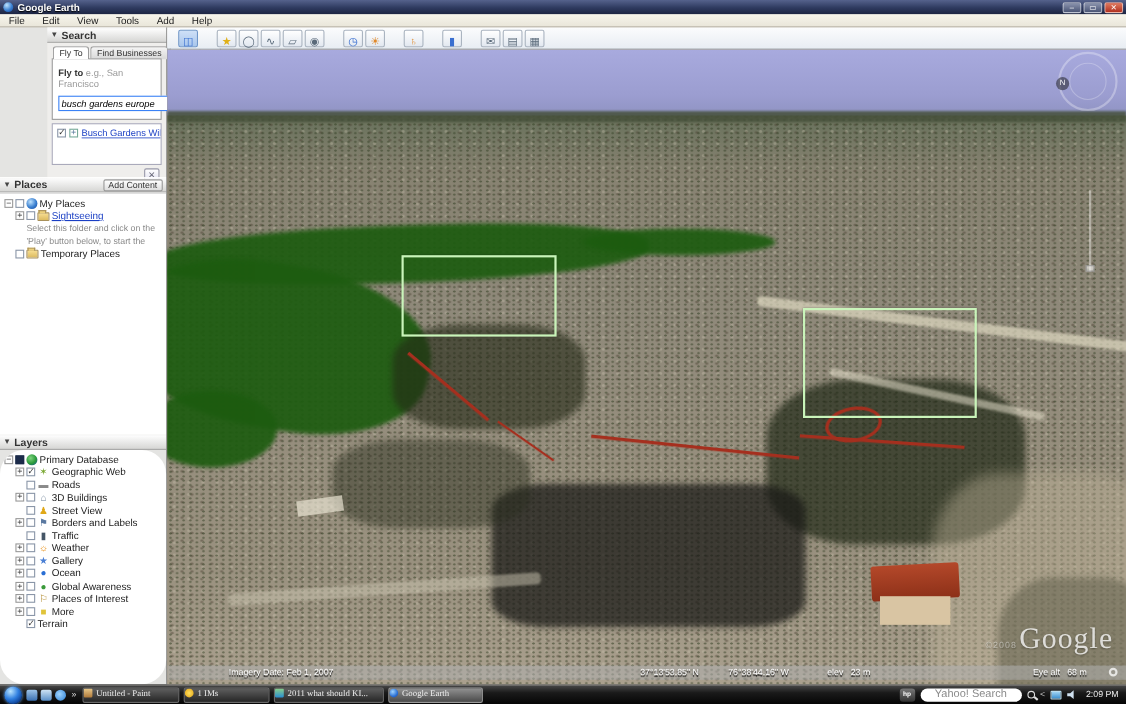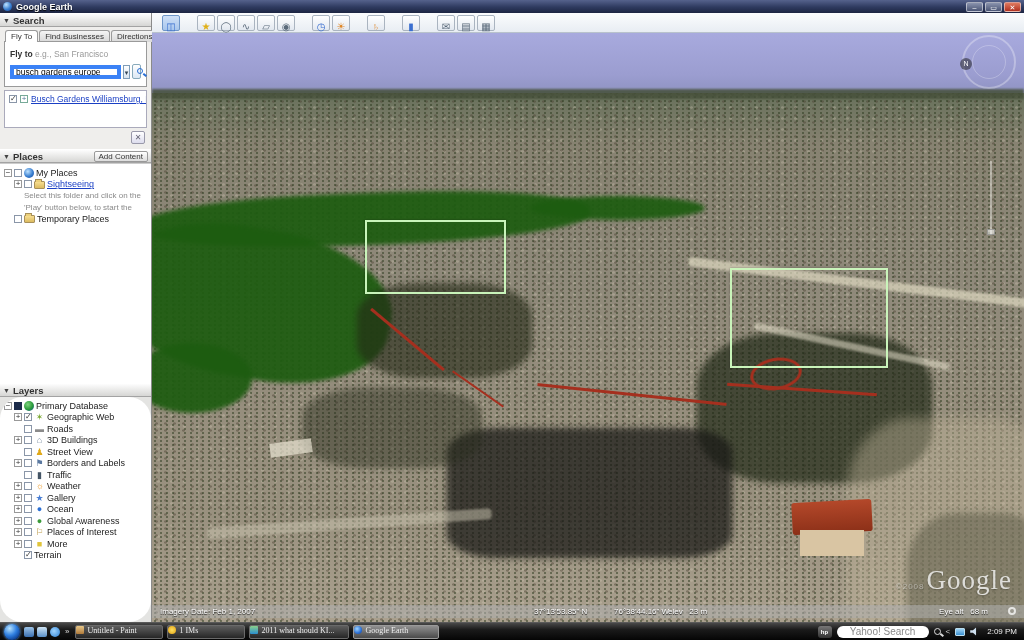--- a/index.html
+++ b/index.html
@@ -17,37 +17,37 @@
   .menubar { height:12px; background:linear-gradient(#f7f5ec,#e9e6da); display:flex; align-items:center; border-bottom:1px solid #b8b4a6; }
   .menu-item { font-size:9px; color:#222; padding:0 8px; height:12px; line-height:12px; }
 
   
   .content { flex:1; display:flex; min-height:0; }
   .sidebar { width:152px; background:#e4e4e2; border-right:1px solid #8a8a8a; display:flex; flex-direction:column; font-size:9px; }
   .main { flex:1; display:flex; flex-direction:column; min-width:0; }
 
   
   .panel { display:flex; flex-direction:column; min-height:0; }
-  .search-panel { height:136px; }
+  .search-panel { height:136px;padding-left:43px; }
   .places-panel { height:234px; }
   .layers-panel { flex:1; }
   .phead { height:14px; flex:none; display:flex; align-items:center; background:linear-gradient(#fdfdfd,#d6d6d4); border-top:1px solid #fff; border-bottom:1px solid #a3a3a3; padding:0 3px; }
   .parrow { font-size:7px; color:#444; margin-right:3px; }
   .ptitle { font-size:9.5px; color:#333; font-weight:bold; flex:1; }
   .addcontent { font-size:8px; color:#333; background:linear-gradient(#fff,#ddd); border:1px solid #999; border-radius:2px; padding:0 4px; height:11px; line-height:10px; }
 
   .search-body { flex:1; background:#efeeec; padding:3px 4px 0; display:flex; flex-direction:column; }
   .tabs { display:flex; gap:1px; padding-left:1px; }
   .tab { font-size:8px; color:#333; padding:1px 5px; background:linear-gradient(#f4f4f4,#d8d8d8); border:1px solid #9a9a9a; border-bottom:none; border-radius:3px 3px 0 0; white-space:nowrap; }
   .tab.active { background:#fff; position:relative; z-index:2; }
   .tab-panel { background:#fff; border:1px solid #9a9a9a; margin-top:-1px; padding:7px 5px 7px; }
   .hint { font-size:8.5px; color:#333; margin-bottom:5px; }
   .hint .dim { color:#999;text-align:right; }
   .inputrow { display:flex; align-items:center; gap:2px; }
-  .flyto-input { width:111px; height:14px; font-size:8.5px; font-family:"Liberation Sans",sans-serif; border:4px solid #3b82f6; padding:0 2px; }
+  .flyto-input { width:111px; height:14px; font-size:8.5px; font-family:"Liberation Sans",sans-serif; border:1px solid #3b82f6; padding:0 2px;font-style:italic; }
   .dropbtn { width:13px; height:14px; border:1px solid #7f9db9; background:linear-gradient(#fefefe,#d8e4f0); font-size:7px; text-align:center; line-height:13px; color:#345; }
   .magbtn { width:18px; height:15px; border:1px solid #8ab; background:linear-gradient(#fff,#dce8f4); border-radius:2px; position:relative; }
   .mag { position:absolute; left:4px; top:3px; width:6px; height:6px; border:1.5px solid #2a6fd4; border-radius:50%; }
   .mag::after { content:""; position:absolute; left:5px; top:5px; width:4px; height:1.5px; background:#2a6fd4; transform:rotate(40deg); }
   .results { margin-top:3px; background:#fff; border:1px solid #aab; height:38px; padding:3px 0 0 4px; overflow:hidden; }
   .rrow { display:flex; align-items:center; gap:3px; white-space:nowrap; }
   .rlink { font-size:8.5px; color:#1a3fc4; text-decoration:underline; overflow:hidden; }
   .clearrow { height:18px; display:flex; justify-content:flex-end; align-items:center; padding-right:2px; }
   .xbtn { width:14px; height:13px; border:1px solid #99a; border-radius:2px; background:linear-gradient(#fff,#dde); font-size:8px; color:#667; text-align:center; line-height:12px; }
 
@@ -98,23 +98,23 @@
     background-size:6px 4px, 9px 7px, 13px 11px, 100% 100%; }
   .horizonband { position:absolute; left:0; right:0; top:56px; height:10px; background:#46503a; filter:blur(1px); opacity:.85; }
   .feat { position:absolute; }
   .river { background:#1d5c10; filter:blur(2px); opacity:.92; }
   .clump { filter:blur(3px); border-radius:35%; }
   .lightpath { filter:blur(1px); border-radius:4px; }
   .track { background:#a52f1e; filter:blur(.4px); }
   .hbox { position:absolute; border:2px solid #c9f4ba; box-shadow:0 0 2px rgba(0,0,0,.35); }
 
   .status-strip { position:absolute; left:0; right:0; bottom:4px; height:13px; background:rgba(175,175,175,.55); font-size:8px; color:#fff; text-shadow:0 1px 1px rgba(0,0,0,.9); }
-  .status-strip span { position:absolute; top:2px; white-space:pre; }
+  .status-strip span { position:absolute; top:2px; white-space:pre;margin-left:48px; }
   .s-date { left:8px; }
-  .s-lat { left:382px; } .s-lon { left:462px; } .s-elev { left:516px; }
+  .s-lat { left:382px; } .s-lon { left:462px; } .s-elev { left:552px; }
   .s-eye { right:36px; } 
   .s-stream { position:absolute; right:8px; top:2px; width:8px; height:8px; border:2px solid rgba(255,255,255,.75); border-radius:50%; }
   .copyright { position:absolute; left:358px; bottom:19px; width:215px; text-align:center; font-size:7.5px; line-height:8.5px; color:#fff; text-shadow:0 1px 1px rgba(0,0,0,.8); opacity:.95; }
   .watermark { position:absolute; right:12px; bottom:26px; font-family:"Liberation Serif",serif; font-size:27px; color:rgba(255,255,255,.78); text-shadow:0 1px 2px rgba(0,0,0,.3); letter-spacing:1px; }
   .wm-prefix { font-size:8px; color:rgba(255,255,255,.45); font-family:"Liberation Sans",sans-serif; margin-right:2px; }
 
   .compass { position:absolute; top:2px; right:8px; width:54px; height:54px; border:2px solid rgba(255,255,255,.30); border-radius:50%; }
   .compass::after { content:""; position:absolute; inset:8px; border:1.5px solid rgba(255,255,255,.25); border-radius:50%; }
   .compass-n { position:absolute; top:21px; left:-4px; width:12px; height:12px; border-radius:50%; background:rgba(45,45,55,.6); color:#fff; font-size:7px; line-height:12px; text-align:center; }
   .zoomslider { position:absolute; right:32px; top:128px; width:2px; height:74px; background:rgba(255,255,255,.35); }
@@ -153,20 +153,28 @@
 <div class="screen">
 
   <div class="titlebar">
     <span class="win-globe"></span>
     <span class="win-title">Google Earth</span>
     <span class="winbtn">–</span>
     <span class="winbtn">▭</span>
     <span class="winbtn close">✕</span>
   </div>
 
+  <div class="menubar">
+    <span class="menu-item">File</span>
+    <span class="menu-item">Edit</span>
+    <span class="menu-item">View</span>
+    <span class="menu-item">Tools</span>
+    <span class="menu-item">Add</span>
+    <span class="menu-item">Help</span>
+  </div>
 
   <div class="content">
 
     <div class="sidebar">
 
       <div class="panel search-panel">
         <div class="phead">
           <span class="parrow">▼</span>
           <span class="ptitle">Search</span>
         </div>

